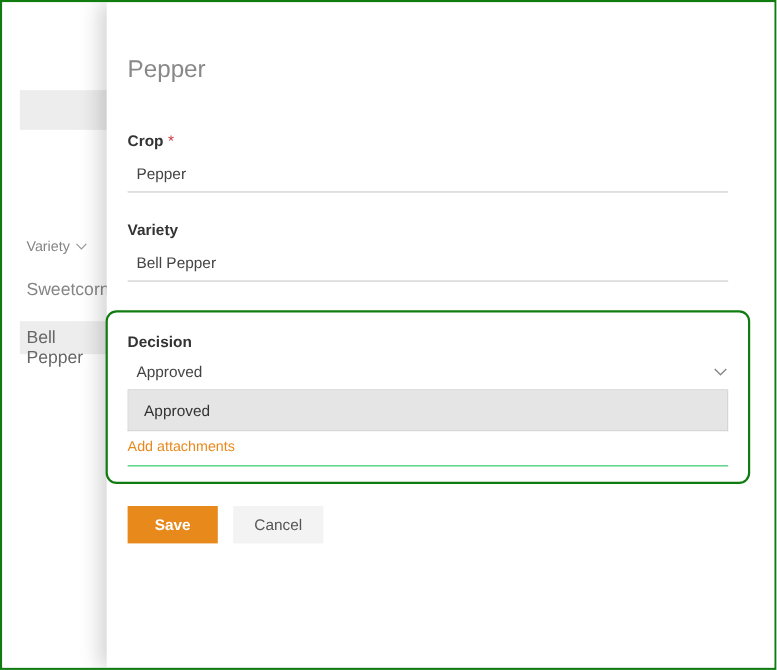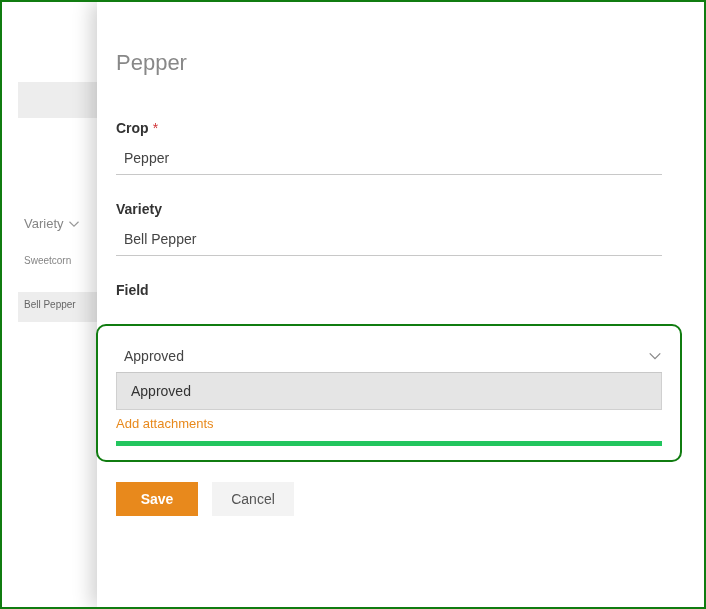--- a/index.html
+++ b/index.html
@@ -35,21 +35,21 @@
     align-items: center;
   }
   .chev {
     margin-left: 4px;
     width: 12px; height: 12px;
     display: inline-block;
   }
   .back-row {
     position: absolute;
     left: 22px;
-    font-size: 10px;
+    font-size: 16px;
     color: #858585;
   }
   .back-row.sel {
     color: #666;
   }
   .back-sel-bg {
     position: absolute;
     left: 16px; top: 290px;
     width: 79px; height: 30px;
     background: #ededed;
@@ -114,21 +114,21 @@
     color: #333;
     cursor: pointer;
   }
   .dd-option.sel { background: #e5e5e5; }
   .attach-link {
     display: block;
     font-size: 13px;
     color: #e8891c;
     margin-top: 6px;
     padding-bottom: 10px;
-    border-bottom: 5px solid #22c55e;
+    border-bottom: 1px solid #22c55e;
     cursor: pointer;
   }
   
   .buttons { display: flex; gap: 14px; margin-top: 18px; }
   .btn {
     min-width: 82px;
     height: 34px;
     display: flex;
     align-items: center;
     justify-content: center;
@@ -171,24 +171,24 @@
       </div>
       <div class="field-value">Pepper</div>
     </div>
 
     <div class="field-group">
       <div class="field-label">Variety</div>
       <div class="field-value">Bell Pepper</div>
     </div>
 
     <div class="field-group">
-      <div class="field-label">Field</div>
     </div>
 
     <div class="decision-box">
+      <div class="field-label" style="margin-bottom:8px;">Decision</div>
       <div class="decision-select-row">
         <span>Approved</span>
         <svg class="dd-chev" viewBox="0 0 16 16">
             <path d="M2 5 l6 6 6-6" fill="none" stroke="#888" stroke-width="1.5"></path>
           </svg>
       </div>
       <div class="dropdown">
         <div class="dd-option sel">Approved</div>
       </div>
       <span class="attach-link">Add attachments</span>

